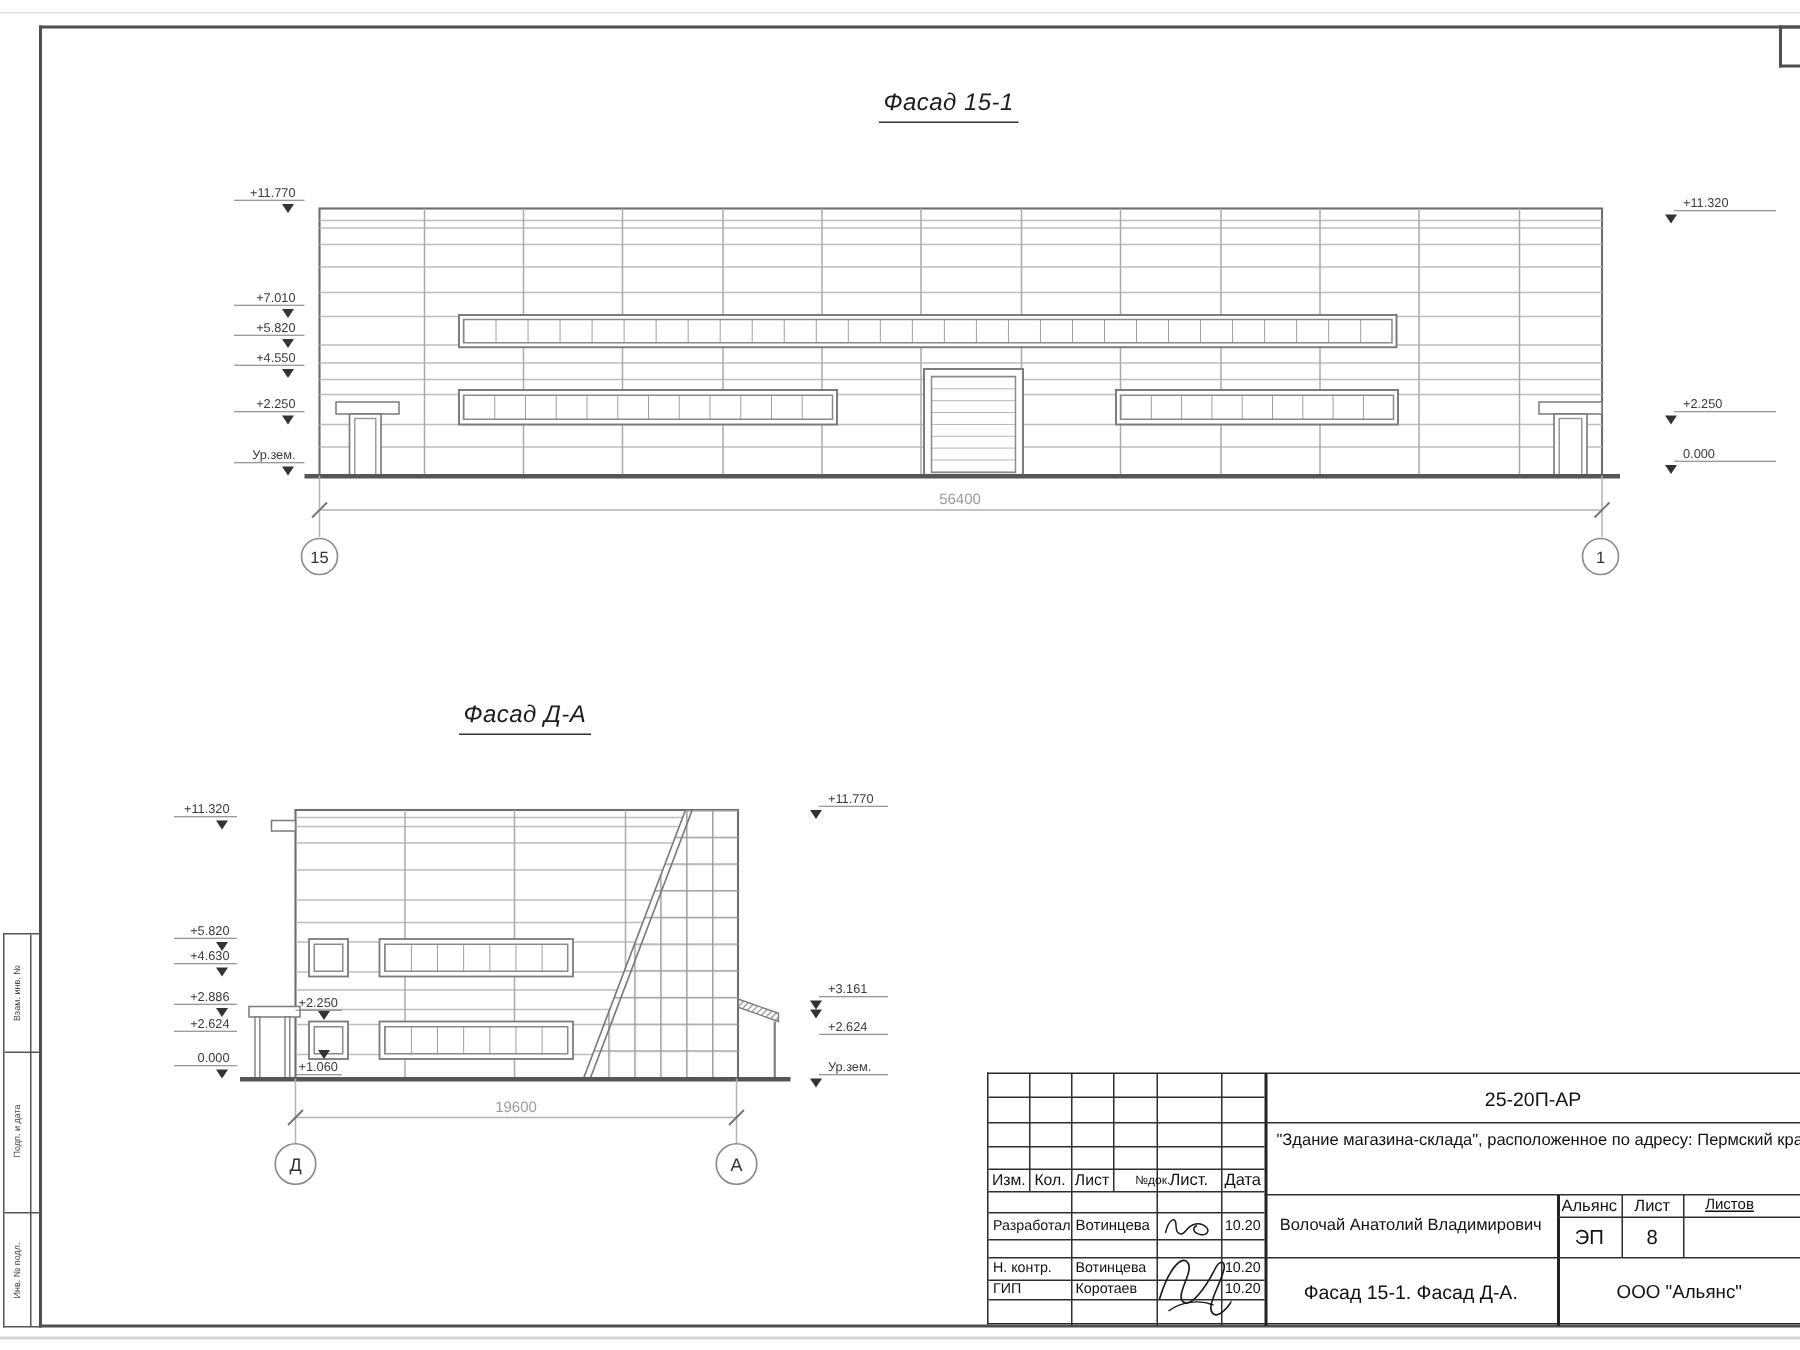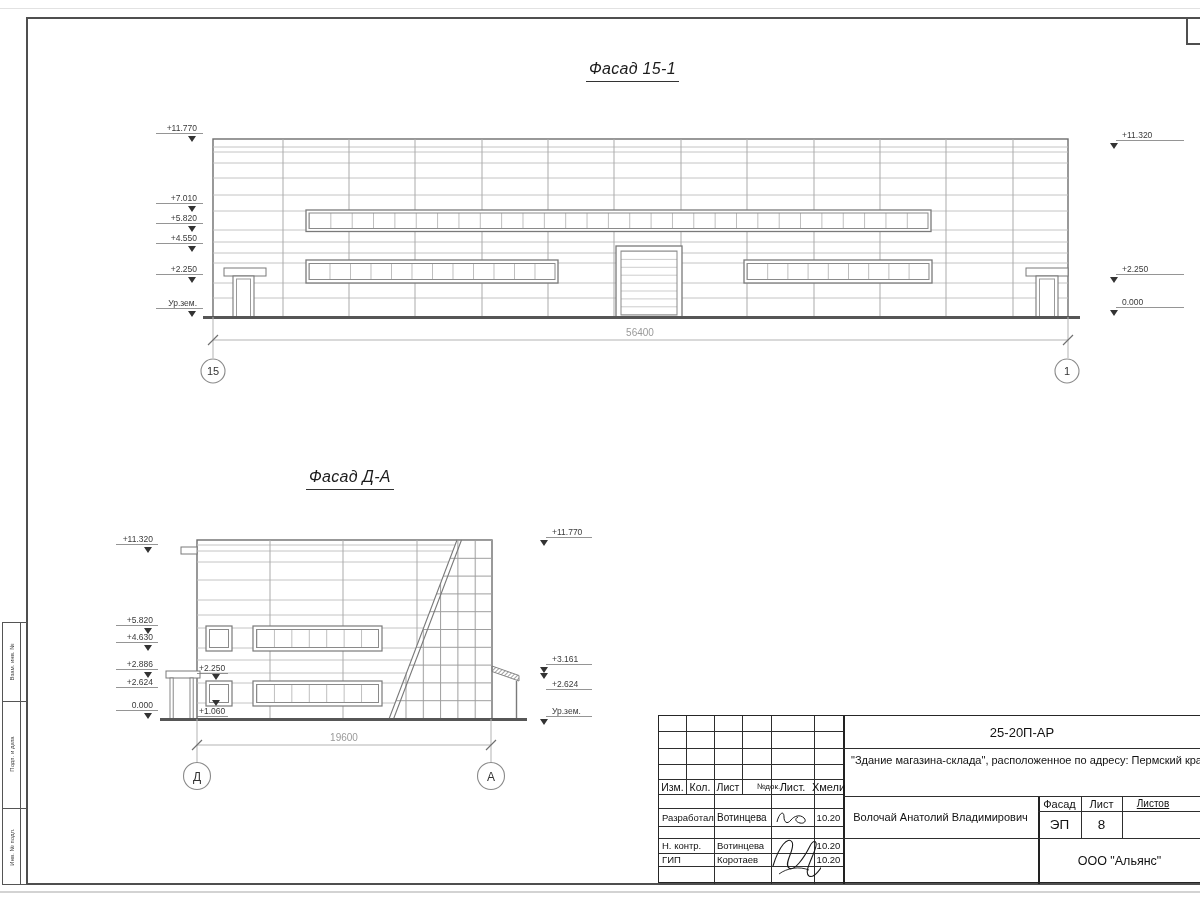--- a/index.html
+++ b/index.html
@@ -251,40 +251,41 @@
     <div class="hl" style="left:0;top:110px;width:184px;"></div>
     <div class="hl" style="left:0;top:122px;width:542px;"></div>
     <div class="hl" style="left:0;top:137px;width:184px;"></div>
     <div class="hl" style="left:0;top:150px;width:184px;"></div>
 
     <div class="cell" style="left:0;top:63px;width:27px;height:15px;font-size:10.5px;">Изм.</div>
     <div class="cell" style="left:27px;top:63px;width:28px;height:15px;font-size:10.5px;">Кол.</div>
     <div class="cell" style="left:55px;top:63px;width:28px;height:15px;font-size:10.5px;">Лист</div>
     <div class="cell" style="left:83px;top:63px;width:29px;height:15px;font-size:8px;padding-left:12px;">№док.</div>
     <div class="cell" style="left:112px;top:63px;width:43px;height:15px;font-size:11px;">Лист.</div>
-    <div class="cell" style="left:155px;top:63px;width:29px;height:15px;font-size:11px;">Хмели</div>
+    <div class="cell" style="left:155px;top:63px;width:29px;height:15px;font-size:11px;">Дата</div>
 
     <div class="cell l" style="left:3px;top:92px;width:52px;height:18px;font-size:9.5px;">Разработал</div>
     <div class="cell l" style="left:58px;top:92px;width:54px;height:18px;font-size:10px;">Вотинцева</div>
     <div class="cell" style="left:155px;top:92px;width:29px;height:18px;font-size:9.5px;">10.20</div>
     <div class="cell l" style="left:3px;top:122px;width:52px;height:15px;font-size:9.5px;">Н. контр.</div>
     <div class="cell l" style="left:58px;top:122px;width:54px;height:15px;font-size:9.5px;">Вотинцева</div>
     <div class="cell" style="left:155px;top:122px;width:29px;height:15px;font-size:9.5px;">10.20</div>
     <div class="cell l" style="left:3px;top:137px;width:52px;height:13px;font-size:9.5px;">ГИП</div>
     <div class="cell l" style="left:58px;top:137px;width:54px;height:13px;font-size:9.5px;">Коротаев</div>
     <div class="cell" style="left:155px;top:137px;width:29px;height:13px;font-size:9.5px;">10.20</div>
 
     <div class="cell" style="left:184px;top:0;width:358px;height:32px;font-size:13px;">25-20П-АР</div>
     <div class="cell l" style="left:192px;top:36px;width:350px;height:16px;font-size:11px;">"Здание магазина-склада", расположенное по адресу: Пермский край,</div>
     <div class="cell" style="left:184px;top:80px;width:195px;height:42px;font-size:11px;">Волочай Анатолий Владимирович</div>
-    <div class="cell" style="left:379px;top:80px;width:43px;height:15px;font-size:11px;">Фасад</div>
+    <div class="cell" style="left:379px;top:80px;width:43px;height:15px;font-size:11px;">Альянс</div>
     <div class="cell" style="left:422px;top:80px;width:41px;height:15px;font-size:11px;">Лист</div>
     <div class="cell" style="left:463px;top:80px;width:62px;height:15px;font-size:10px;text-decoration:underline;">Листов</div>
     <div class="cell" style="left:379px;top:95px;width:43px;height:27px;font-size:13.5px;">ЭП</div>
     <div class="cell" style="left:422px;top:95px;width:41px;height:27px;font-size:13.5px;">8</div>
+    <div class="cell" style="left:184px;top:122px;width:195px;height:46px;font-size:13px;">Фасад 15-1. Фасад Д-А.</div>
     <div class="cell" style="left:379px;top:122px;width:163px;height:46px;font-size:12.5px;">ООО "Альянс"</div>
 
     <svg class="abs" style="left:112px;top:90px;" width="45" height="22" viewBox="0 0 45 22">
       <path d="M6 16c2-9 7-12 7-5c0 5 3 8 7 3c3-4 9-6 13-2c3 3 0 6-4 5c-4-1-6-4-2-6" fill="none" stroke="#1a1a1a" stroke-width="1"></path>
     </svg>
     <svg class="abs" style="left:106px;top:114px;" width="56" height="52" viewBox="0 0 56 52">
       <path d="M8 36c6-20 15-30 19-24c4 6-9 22-3 26c5 4 15-10 21-22c3-6 7-6 6 0c-2 10-13 26-7 30c5 3 13-8 17-18" fill="none" stroke="#1a1a1a" stroke-width="1.1"></path>
       <path d="M14 44c8-6 20-8 30-4" fill="none" stroke="#1a1a1a" stroke-width="0.9"></path>
     </svg>
   </div>

